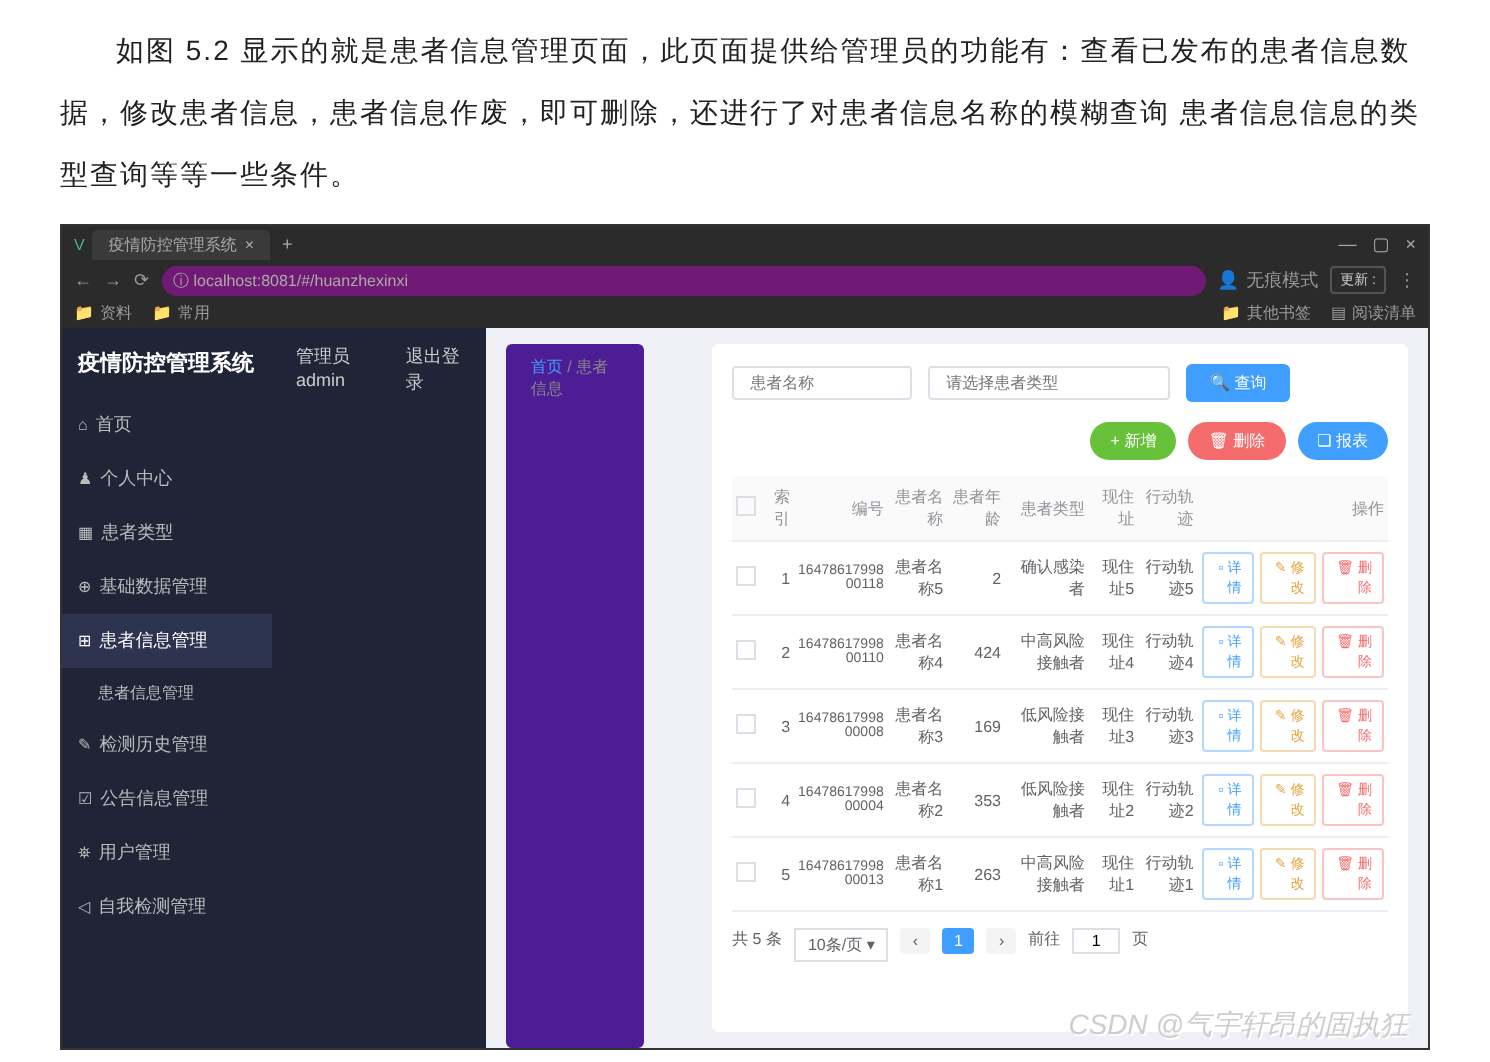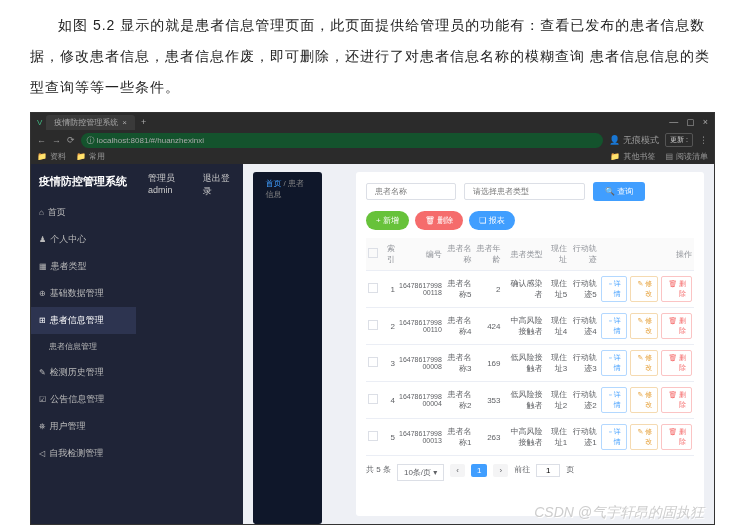--- a/index.html
+++ b/index.html
@@ -2,41 +2,41 @@
 <html><head>
   <meta charset="utf-8">
   <style>
     * { margin: 0; padding: 0; box-sizing: border-box; }
     body { font-family: "Microsoft YaHei", Arial, sans-serif; background: #fff; width: 745px; }
     .doc-text { padding: 10px 30px 5px 30px; font-size: 14px; line-height: 2.2; color: #222; text-indent: 2em; letter-spacing: 1px; }
     .browser { width: 685px; margin: 5px auto; border: 1px solid #333; background: #2b2b2b; font-size: 9px; position: relative; }
     .browser-top { height: 18px; background: #2b2b2b; display: flex; align-items: center; padding: 0 6px; color: #aaa; }
     .tab { background: #3a3a3a; padding: 2px 8px; font-size: 8px; border-radius: 3px 3px 0 0; display: flex; align-items: center; gap: 4px; }
     .url-bar { height: 18px; background: #2b2b2b; display: flex; align-items: center; padding: 0 6px; gap: 6px; color: #999; }
-    .url-input { flex: 1; background: #14532d; padding: 2px 6px; border-radius: 8px; font-size: 8px; color: #aaa; }
+    .url-input { flex: 1; background: #701a75; padding: 2px 6px; border-radius: 8px; font-size: 8px; color: #aaa; }
     .mode-badge { display: flex; align-items: center; gap: 3px; }
     .mode-btn { border: 1px solid #555; padding: 1px 4px; border-radius: 2px; font-size: 7px; color: #ccc; }
     .bookmarks { height: 15px; background: #2b2b2b; display: flex; align-items: center; padding: 0 6px; gap: 10px; color: #999; font-size: 8px; justify-content: space-between; }
     .bm-left { display: flex; gap: 10px; }
     .bm-item { display: flex; align-items: center; gap: 3px; }
     .app { display: flex; background: #1f2437; height: 360px; }
     .sidebar { width: 105px; background: #1f2437; color: #bbb; }
     .sys-title { color: #fff; font-weight: bold; font-size: 11px; padding: 10px 8px; }
     .menu-item { padding: 7px 8px; font-size: 9px; display: flex; align-items: center; gap: 4px; cursor: pointer; }
     .menu-item.active { background: #2d3450; color: #fff; }
     .menu-sub { padding-left: 18px; font-size: 8px; }
     .main { flex: 1; background: #eef0f5; display: flex; flex-direction: row; }
     .topbar { background: #1f2437; color: #ccc; padding: 8px 12px; display: flex; justify-content: flex-end; gap: 12px; font-size: 9px; }
-    .breadcrumb { background: #0f172a; padding: 6px 12px; font-size: 8px; color: #888; margin: 8px 24px 0 10px; border-radius: 3px; }
+    .breadcrumb { background: #4c1d95; padding: 6px 12px; font-size: 8px; color: #888; margin: 8px 24px 0 10px; border-radius: 3px; }
     .bc-active { color: #409eff; }
     .card { background: #fff; margin: 8px 10px; padding: 10px; border-radius: 3px; }
     .filters { display: flex; gap: 8px; align-items: center; }
     .finput { border: 1px solid #dcdfe6; padding: 3px 8px; font-size: 8px; width: 90px; color: #999; border-radius: 2px; }
     .search-btn { background: #409eff; color: #fff; padding: 4px 12px; border-radius: 3px; font-size: 8px; cursor: pointer; }
-    .actions { display: flex; gap: 6px; justify-content: flex-start; margin: 10px 0 8px 0; }
+    .actions { display: flex; gap: 6px; justify-content: flex-end; margin: 10px 0 8px 0; }
     .btn { padding: 4px 10px; border-radius: 10px; font-size: 8px; color: #fff; cursor: pointer; display: flex; align-items: center; gap: 2px; }
     .btn-add { background: #67c23a; } .btn-del { background: #f56c6c; } .btn-report { background: #409eff; }
     table { width: 100%; border-collapse: collapse; font-size: 8px; }
     th, td { padding: 5px 2px; text-align: right; color: #606266; border-bottom: 1px solid #ebeef5; }
     th { background: #fafafa; font-weight: normal; color: #909399; }
     .row-actions { display: flex; gap: 3px; justify-content: center; }
     .rbtn { border: 1px solid; padding: 2px 5px; border-radius: 2px; font-size: 7px; cursor: pointer; background: #fff; }
     .rbtn-det { color: #409eff; border-color: #b3d8ff; }
     .rbtn-edit { color: #e6a23c; border-color: #f5dab1; }
     .rbtn-del { color: #f56c6c; border-color: #fbc4c4; }

